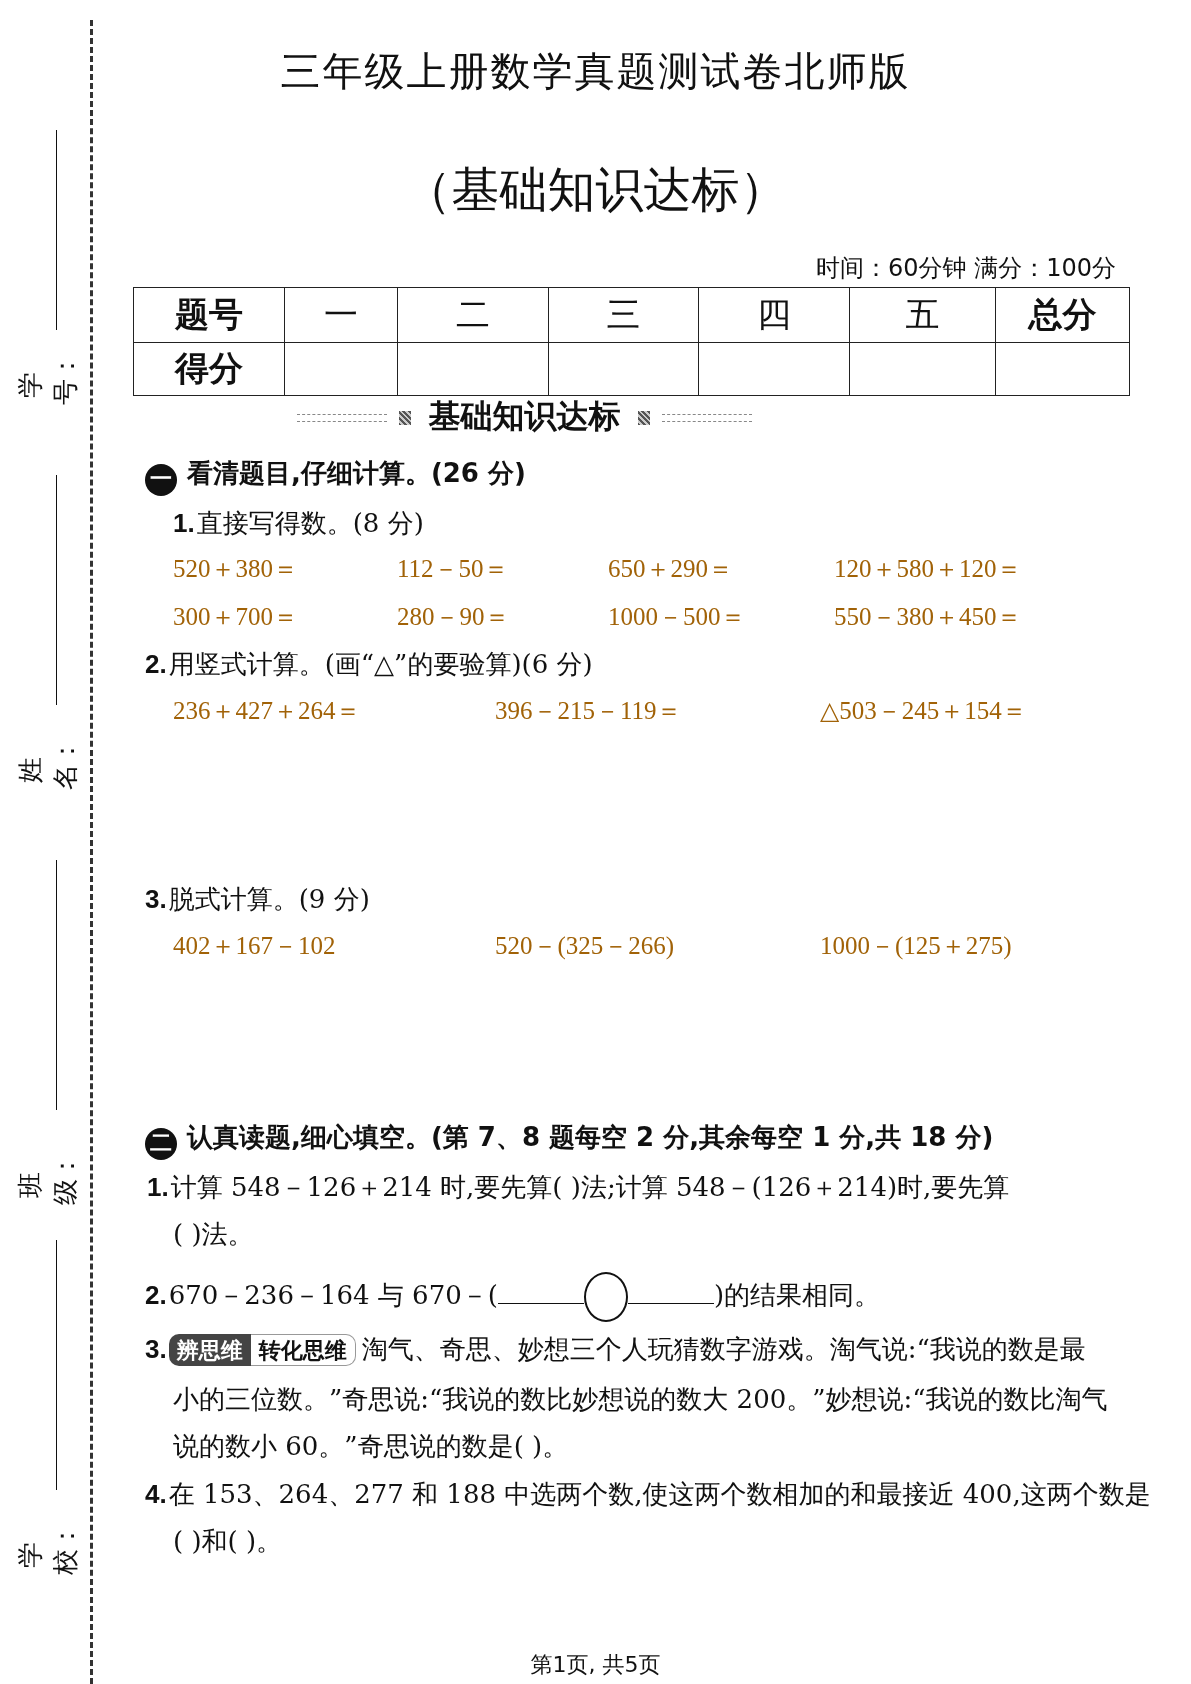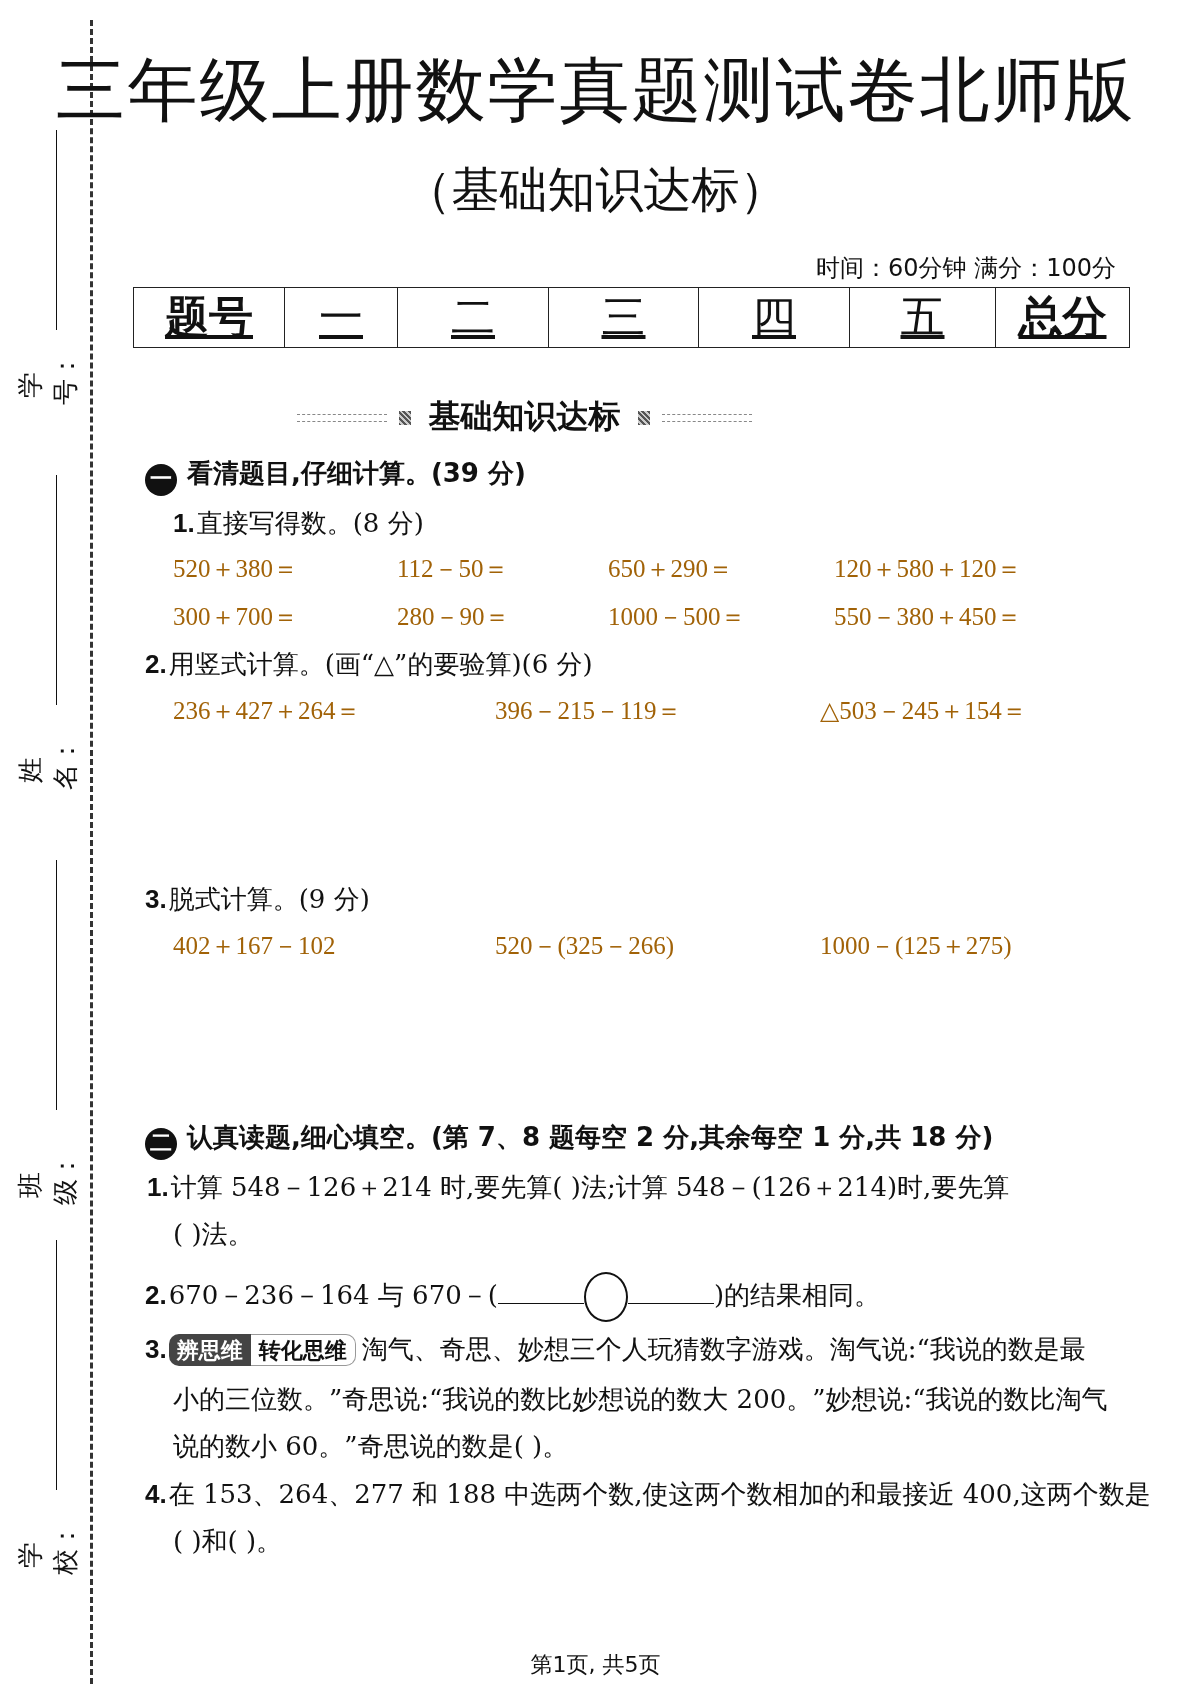--- a/index.html
+++ b/index.html
@@ -11,28 +11,28 @@
   .abs { position: absolute; white-space: nowrap; }
   .serif { font-family: "DejaVu Serif", "Liberation Serif", serif; }
 
   
   .cutline { position: absolute; left: 90px; top: 20px; bottom: 0; width: 0;
     border-left: 3px dashed #333; }
   .bind-line { position: absolute; left: 56px; width: 0; border-left: 1.5px solid #111; }
   .bind-label { position: absolute; left: 28px; width: 40px; transform: rotate(-90deg);
     transform-origin: center center; font-size: 26px; text-align: center; }
 
-  .title { left: 0; width: 1191px; top: 44px; text-align: center; font-size: 70px;
+  .title { left: 0; width: 1191px; top: 44px; text-align: center; font-size: 40px;
     letter-spacing: 2px; font-weight: 500; }
   .subtitle { left: 0; width: 1191px; top: 158px; text-align: center; font-size: 48px; }
   .meta { right: 75px; top: 252px; font-size: 24px; }
 
   table.score { position: absolute; left: 133px; top: 287px; width: 997px; border-collapse: collapse; }
-  table.score td { border: 1.5px solid #222; text-align: center; font-size: 44px; height: 52px;
-    font-family: "DejaVu Serif", "Liberation Serif", serif; padding: 0; text-decoration: underline; }
+  table.score td { border: 1.5px solid #222; text-align: center; font-size: 34px; height: 52px;
+    font-family: "DejaVu Serif", "Liberation Serif", serif; padding: 0; }
   table.score tr:first-child td { height: 54px; }
 
   .banner { left: 0; width: 1049px; top: 395px; text-align: center; font-size: 32px; font-weight: bold; }
   .banner .deco { display: inline-block; width: 90px; height: 6px; vertical-align: middle;
     border-top: 1px dashed #888; border-bottom: 1px dashed #888; margin: 0 6px; }
   .banner .chip { display: inline-block; width: 12px; height: 14px; vertical-align: middle;
     background: repeating-linear-gradient(45deg, #555 0 2px, #ccc 2px 4px); margin: 0 6px; }
 
   .sec { font-size: 26px; font-weight: bold; }
   .sec .num { display: inline-block; width: 32px; height: 32px; border-radius: 50%; background: #111;
@@ -71,31 +71,40 @@
   <tbody>
       <tr>
     <td style="width:150px;font-weight:bold;font-family:'DejaVu Sans',sans-serif;">题号</td>
     <td style="width:112px;">一</td>
     <td style="width:150px;">二</td>
     <td style="width:149px;">三</td>
     <td style="width:150px;">四</td>
     <td style="width:145px;">五</td>
     <td style="font-weight:bold;font-family:'DejaVu Sans',sans-serif;">总分</td>
   </tr>
+  <tr>
+    <td style="font-weight:bold;font-family:'DejaVu Sans',sans-serif;">得分</td>
+    <td></td>
+    <td></td>
+    <td></td>
+    <td></td>
+    <td></td>
+    <td></td>
+  </tr>
 </tbody>
   </table>
 
 <div class="abs banner">
   <span class="deco"></span><span class="chip"></span>
   <span>基础知识达标</span>
   <span class="chip"></span><span class="deco"></span>
 </div>
 
 <div class="abs sec" style="left:145px;top:456px;">
-  <span class="num">一</span><span>看清题目,仔细计算。(39 分)</span>
+  <span class="num">一</span><span>看清题目,仔细计算。(26 分)</span>
 </div>
 
 <div class="abs q" style="left:145px;top:506px;margin-left:28px;">
   <span class="qn">1.</span><span class="serif">直接写得数。(8 分)</span>
 </div>
 <div class="abs expr" style="left:173px;top:552px;">520＋380＝</div>
 <div class="abs expr" style="left:397px;top:552px;">112－50＝</div>
 <div class="abs expr" style="left:608px;top:552px;">650＋290＝</div>
 <div class="abs expr" style="left:834px;top:552px;">120＋580＋120＝</div>
 <div class="abs expr" style="left:173px;top:600px;">300＋700＝</div>

